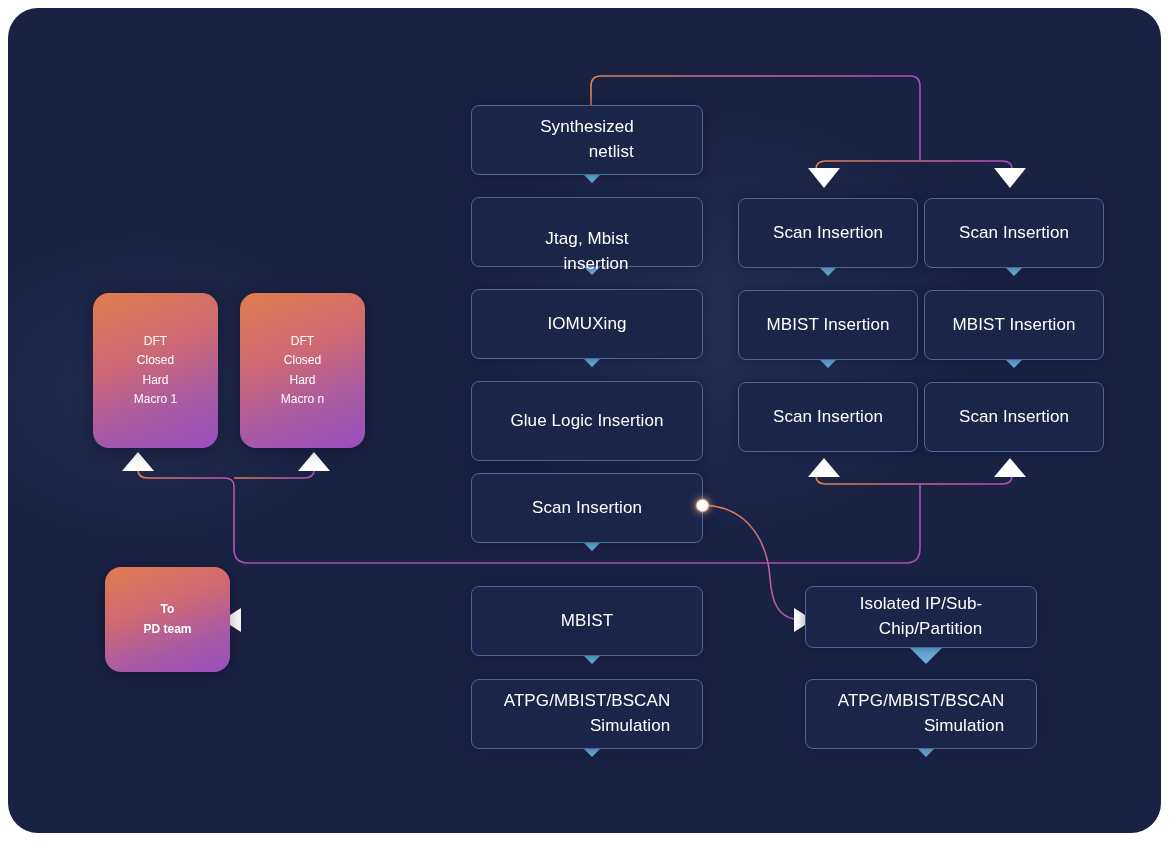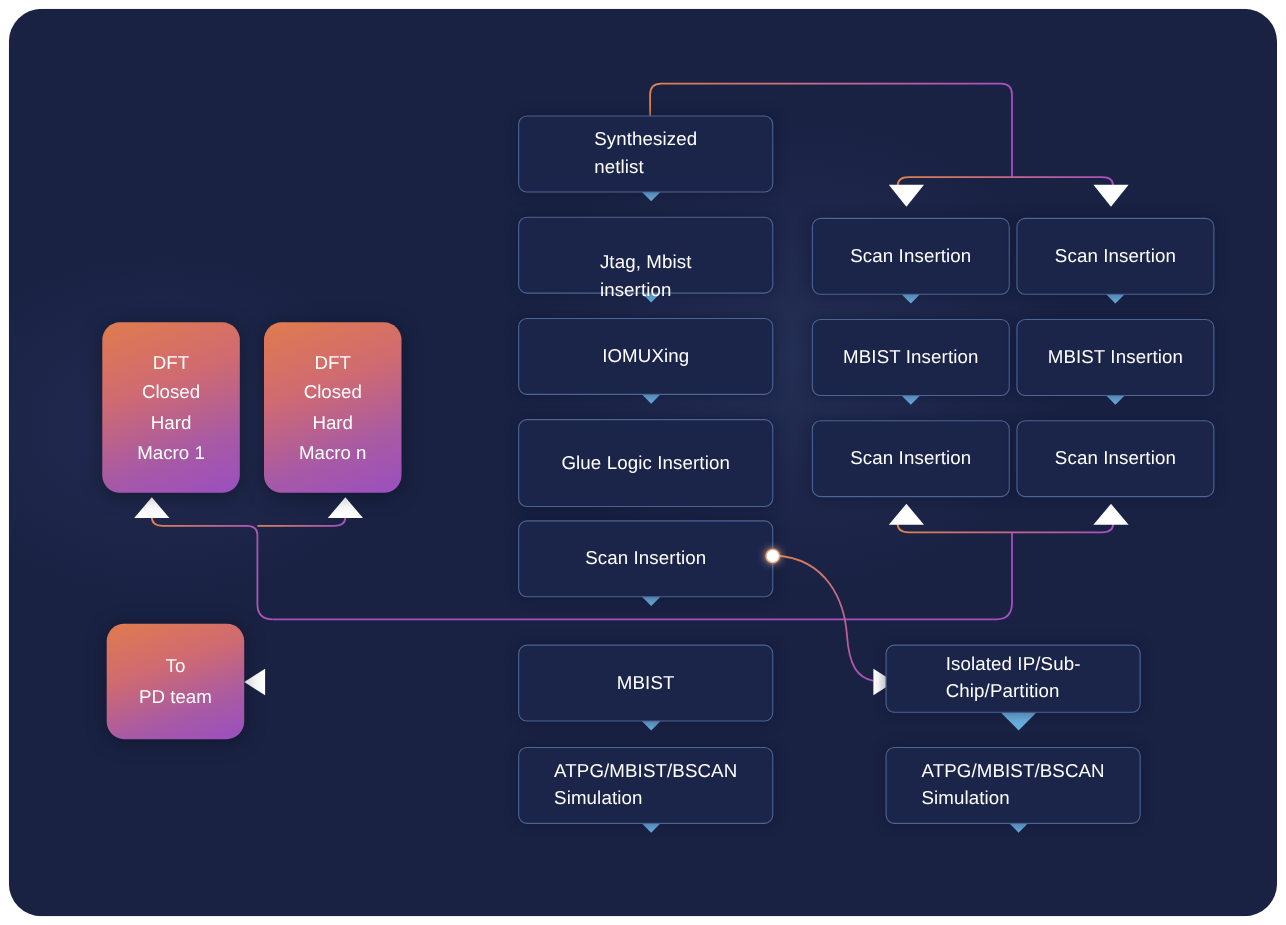--- a/index.html
+++ b/index.html
@@ -30,39 +30,39 @@
   .box {
     position: absolute;
     box-sizing: border-box;
     border: 1px solid #4a6596;
     border-radius: 8px;
     background: #1b2549;
     color: #ffffff;
     display: flex;
     align-items: center;
     justify-content: center;
-    text-align: left;
+    text-align: right;
     font-size: 17px;
     line-height: 1.45;
     letter-spacing: 0.1px;
     padding: 4px 8px;
     box-shadow: 0 0 12px rgba(10,16,40,0.45);
   }
 
   
   .gbox {
     position: absolute;
     box-sizing: border-box;
     border-radius: 16px;
     color: #ffffff;
     display: flex;
     align-items: center;
     justify-content: center;
     text-align: center;
-    font-size: 17px;
+    font-size: 12px;
     line-height: 1.6;
     font-weight: 400;
     background: linear-gradient(160deg, #e07b4e 0%, #cf6a72 38%, #a85aa4 72%, #9a4fc0 100%);
     box-shadow: 0 2px 18px rgba(0,0,0,0.35);
   }
 
   
   #wires {
     position: absolute;
     left: 0; top: 0;
@@ -170,21 +170,21 @@
 Macro 1</span>
   </div>
 
   <div class="gbox" style="left:232px; top:285px; width:125px; height:155px;">
     <span style="white-space:pre-line;">DFT
 Closed
 Hard
 Macro n</span>
   </div>
 
-  <div class="gbox" style="left:89px; top:559px; width:125px; height:105px;">
+  <div class="gbox" style="left:97px; top:559px; width:125px; height:105px;font-weight:bold;">
     <span style="white-space:pre-line;">To
 PD team</span>
   </div>
 
   <div class="box" style="left:463px; top:97px; width:232px; height:70px;">
     <span style="white-space:pre-line;">Synthesized
 netlist</span>
   </div>
 
   <div class="box" style="left:463px; top:189px; width:232px; height:70px;">

